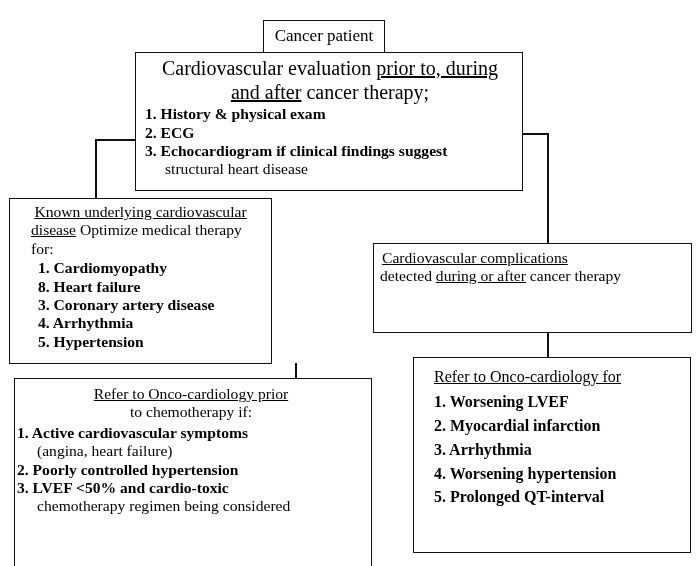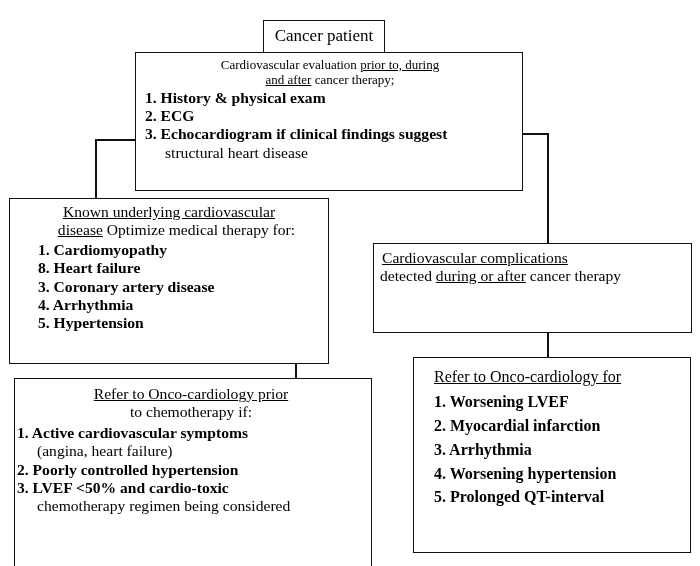--- a/index.html
+++ b/index.html
@@ -43,31 +43,31 @@
   #node-cancer-patient {
     left: 263px; top: 20px; width: 122px; height: 33px;
     font-size: 17px;
     display: flex; align-items: center; justify-content: center;
   }
   #node-cv-evaluation {
     left: 135px; top: 52px; width: 388px; height: 139px;
     font-size: 15.6px;
     padding: 4px 6px 0 8px;
   }
-  #node-cv-evaluation .hdr { font-size: 13px; }
+  #node-cv-evaluation .hdr { font-size: 20px; }
   #node-cv-evaluation .body { padding-left: 1px; margin-top: 1px; }
   #node-cv-evaluation .cont { padding-left: 20px; display: block; }
 
   #node-known-disease {
-    left: 9px; top: 198px; width: 320px; height: 166px;
+    left: 9px; top: 198px; width: 263px; height: 166px;
     font-size: 15.6px;
     padding: 4px 6px 0 6px;
   }
   #node-known-disease .body { padding-left: 22px; margin-top: 1px; }
-  #node-known-disease .hdr2 { display: block; text-align: center; margin-left: 15px; }
+  #node-known-disease .hdr2 { display: block; text-align: left; margin-left: 15px; }
 
   #node-cv-complications {
     left: 373px; top: 243px; width: 319px; height: 90px;
     font-size: 15.6px;
     padding: 5px 4px 0 6px;
   }
   #node-cv-complications .hdr { text-align: left; padding-left: 2px; }
   #node-cv-complications .ln2 { display: block; text-align: left; }
 
   #node-refer-prior {

